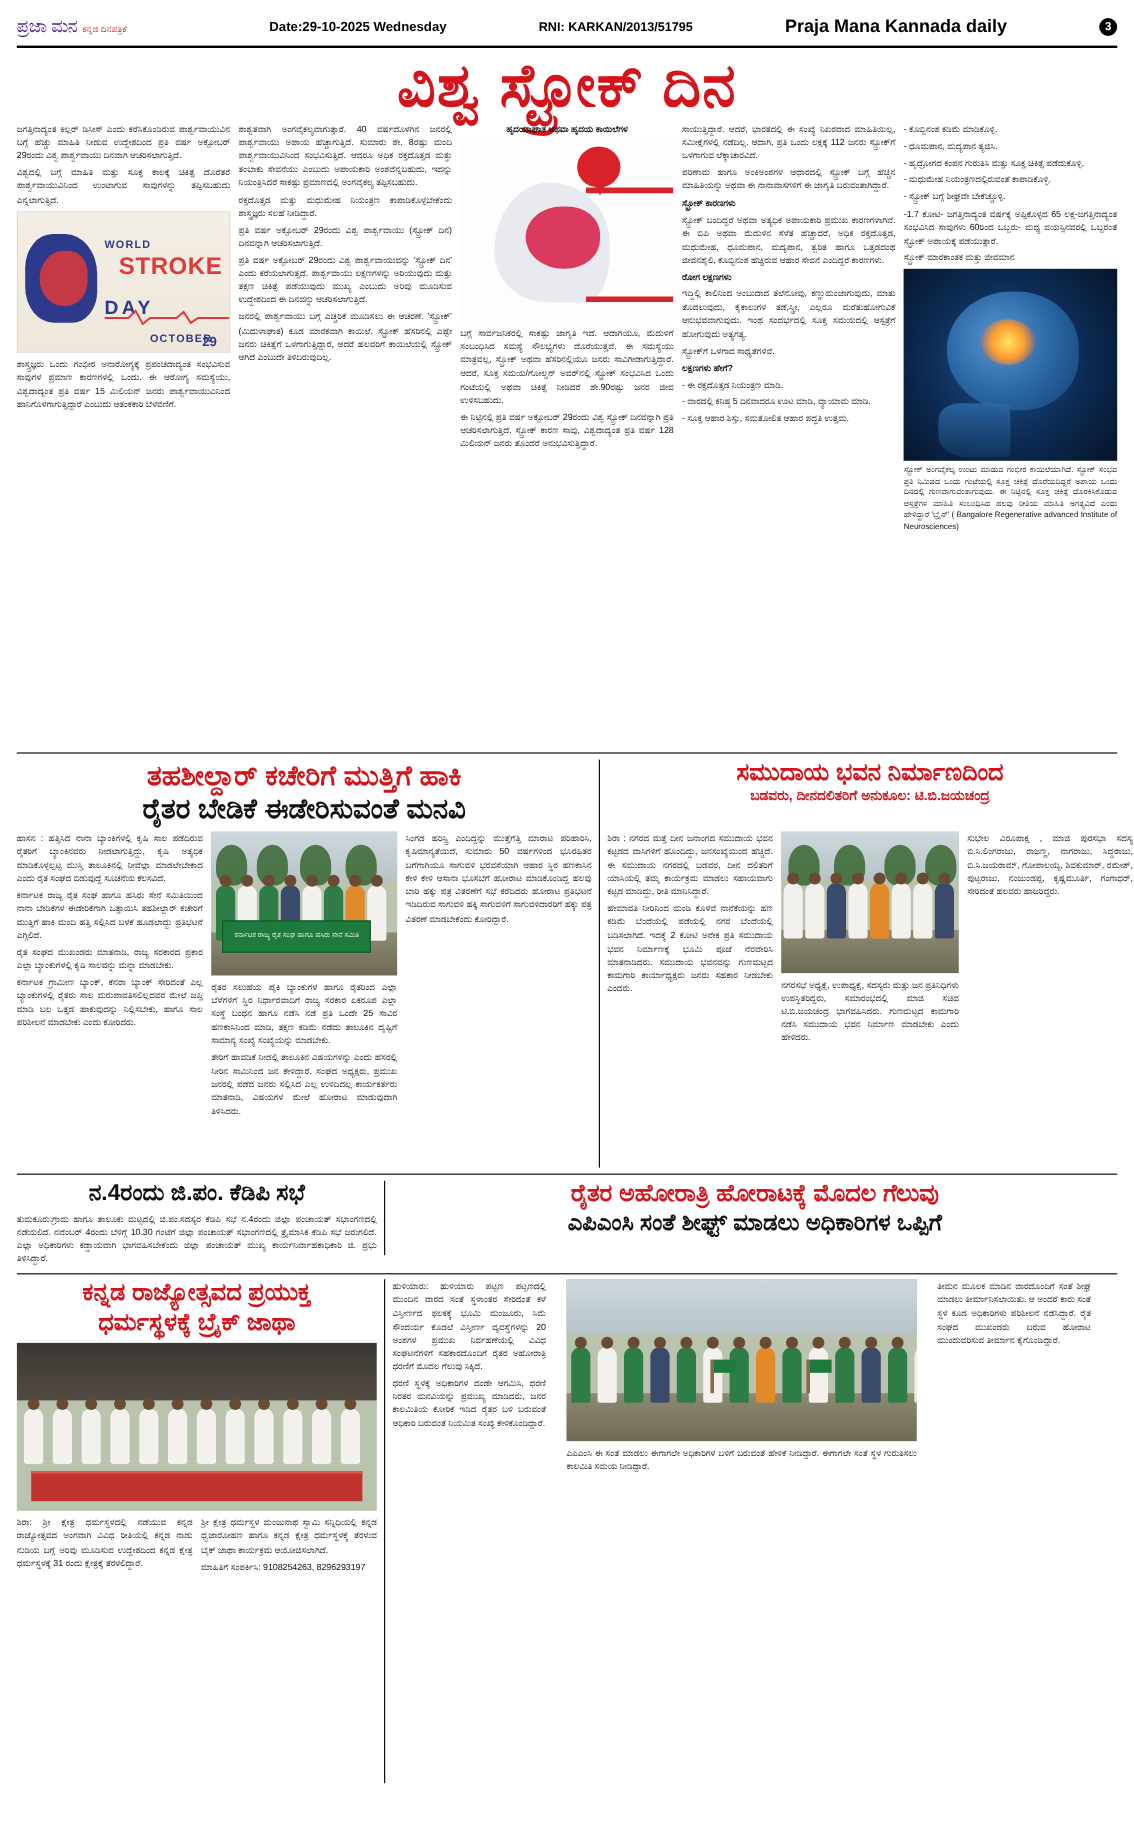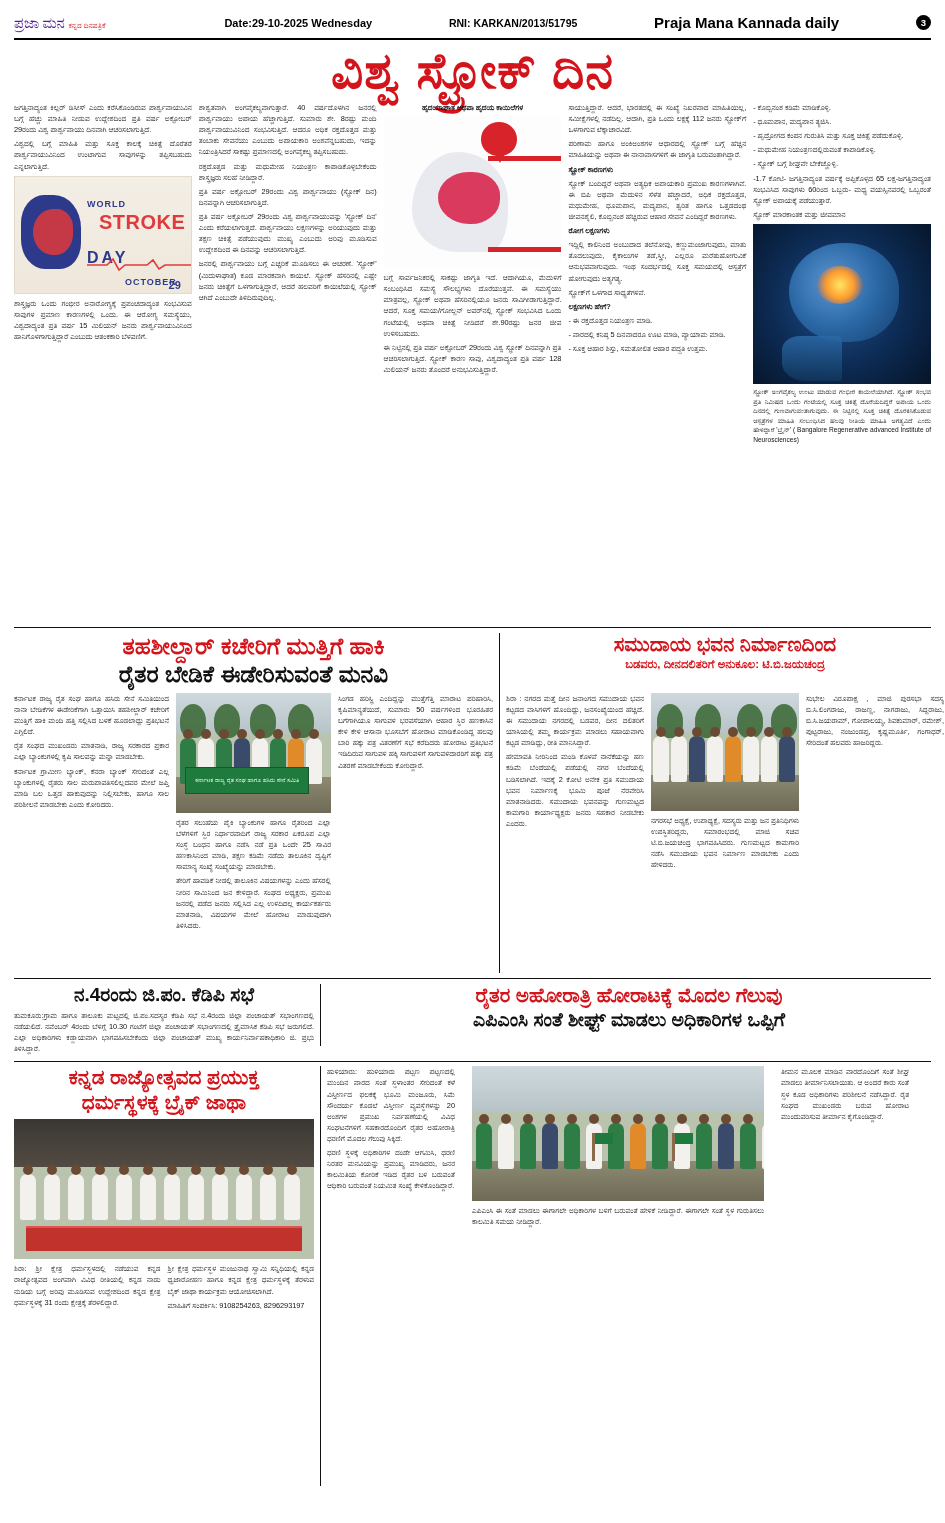--- a/index.html
+++ b/index.html
@@ -403,20 +403,21 @@
 
   <div style="display:flex;">
 
     <div style="width:480px;">
       <div class="hl-red-big" style="text-align:center;">ತಹಶೀಲ್ದಾರ್ ಕಚೇರಿಗೆ ಮುತ್ತಿಗೆ ಹಾಕಿ</div>
       <div class="hl-black-big" style="text-align:center;margin-top:2px;">ರೈತರ ಬೇಡಿಕೆ ಈಡೇರಿಸುವಂತೆ ಮನವಿ</div>
 
       <div style="display:flex;gap:7px;margin-top:5px;">
         <div style="width:155px;">
           <div class="kntext">
+            <p>ಹಾಸನ : ಹತ್ತಿಸಿದ ನಾನಾ ಬ್ಯಾಂಕಿಗಳಲ್ಲಿ ಕೃಷಿ ಸಾಲ ಪಡೆದಿರುವ ರೈತರಿಗೆ ಬ್ಯಾಂಕಿನವರು ನೀಡಲಾಗುತ್ತಿದ್ದು, ಕೃಷಿ ಅತ್ಯಧಿಕ ಮಾಡಿಕೊಳ್ಳಲ್ಪಟ್ಟ ಮುಸ್ತಿ ತಾಲೂಕಿನಲ್ಲಿ ನೀವೆಲ್ಲಾ ಮಾಡಲೇಬೇಕಾದ ಎಂದು ರೈತ ಸಂಘದ ಬಿಡುವುದ್ದೆ ಸೂಚನೆಯ ಕೆಲಸವಿದೆ.</p>
             <p>ಕರ್ನಾಟಕ ರಾಜ್ಯ ರೈತ ಸಂಘ ಹಾಗೂ ಹಸಿರು ಸೇನೆ ಸಮಿತಿಯಿಂದ ನಾನಾ ಬೇಡಿಕೆಗಳ ಈಡೇರಿಕೆಗಾಗಿ ಒತ್ತಾಯಿಸಿ ತಹಶೀಲ್ದಾರ್ ಕಚೇರಿಗೆ ಮುತ್ತಿಗೆ ಹಾಕಿ ಮಂದಿ ಹತ್ತಿ ಸಲ್ಲಿಸಿದ ಬಳಕೆ ಹೂಡಲಾದ್ದು ಪ್ರತಿಭಟನೆ ಎಗ್ಗಿಲಿದೆ.</p>
             <p>ರೈತ ಸಂಘದ ಮುಖಂಡರು ಮಾತನಾಡಿ, ರಾಜ್ಯ ಸರಕಾರದ ಪ್ರಕಾರ ಎಲ್ಲಾ ಬ್ಯಾಂಕುಗಳಲ್ಲಿ ಕೃಷಿ ಸಾಲವನ್ನು ಮನ್ನಾ ಮಾಡಬೇಕು.</p>
             <p>ಕರ್ನಾಟಕ ಗ್ರಾಮೀಣ ಬ್ಯಾಂಕ್, ಕೆನರಾ ಬ್ಯಾಂಕ್ ಸೇರಿದಂತೆ ಎಲ್ಲ ಬ್ಯಾಂಕುಗಳಲ್ಲಿ ರೈತರು ಸಾಲ ಮರುಪಾವತಿಸಲಿಲ್ಲದವರ ಮೇಲೆ ಜಪ್ತಿ ಮಾಡಿ ಬಲ ಒತ್ತಡ ಹಾಕುವುದನ್ನು ನಿಲ್ಲಿಸಬೇಕು, ಹಾಗೂ ಸಾಲ ಪರಿಶೀಲನೆ ಮಾಡಬೇಕು ಎಂದು ಕೋರಿದರು.</p>
           </div>
         </div>
         <div style="width:155px;">
           <div class="imgbox photo" style="height:120px;">
             <div class="sky"></div>
             <div class="trees">
               <div class="tree" style="left:4px;"></div>

